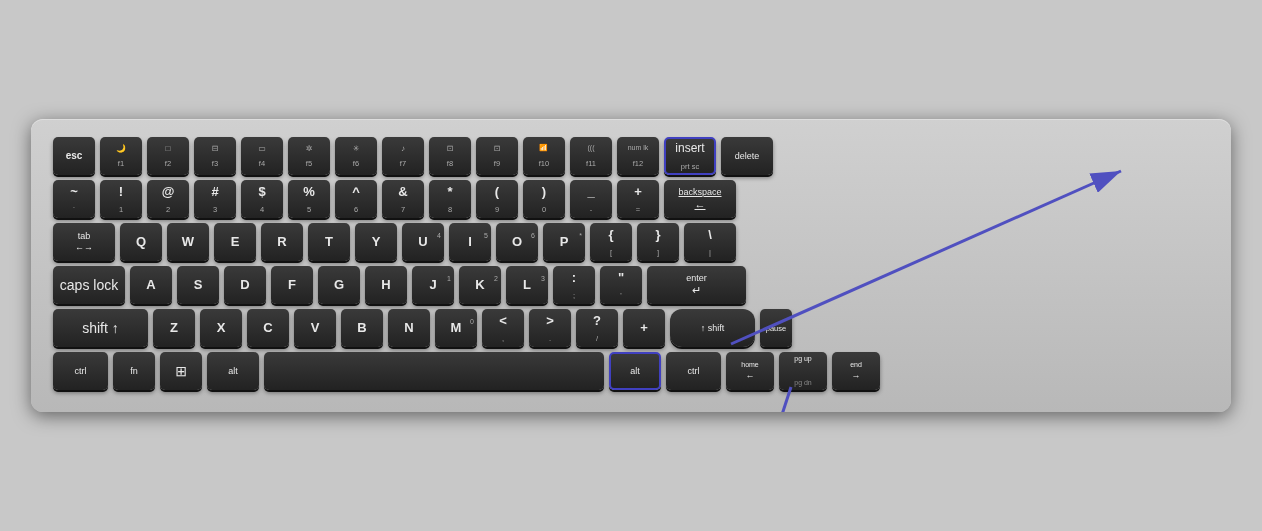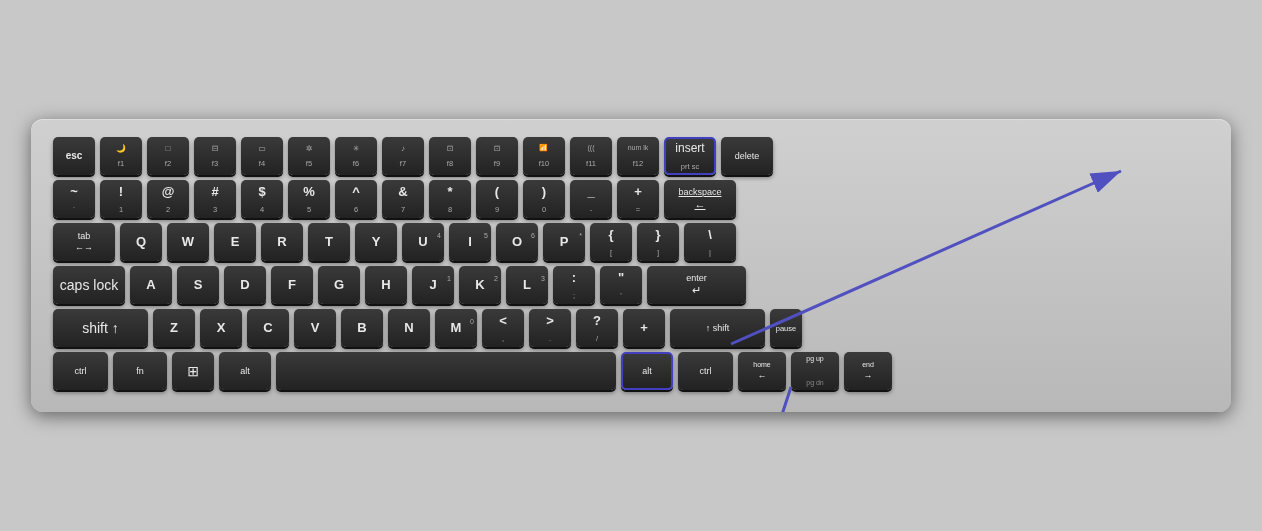--- a/index.html
+++ b/index.html
@@ -93,23 +93,23 @@
     
     .w-esc    { width: 42px; }
     .w-fn     { width: 42px; }
     .w-del    { width: 52px; }
     .w-bksp   { width: 72px; text-decoration: underline; }
     .w-tab    { width: 62px; }
     .w-backsl { width: 52px; }
     .w-caps   { width: 72px; }
     .w-enter  { width: 99px; }
     .w-shift-l{ width: 95px; }
-    .w-shift-r{ width: 95px; }
+    .w-shift-r{ width: 85px; border-radius: 12px; }
     .w-ctrl   { width: 55px; }
-    .w-fn-key { width: 54px; }
+    .w-fn-key { width: 42px; }
     .w-win    { width: 42px; }
     .w-alt    { width: 52px; }
     .w-alt-r  { width: 52px; }
     .w-space  { width: 340px; }
     .w-std    { width: 42px; }
     .w-ins    { width: 52px; }
     .w-pause  { width: 32px; }
   </style>
 </head>
 <body>

